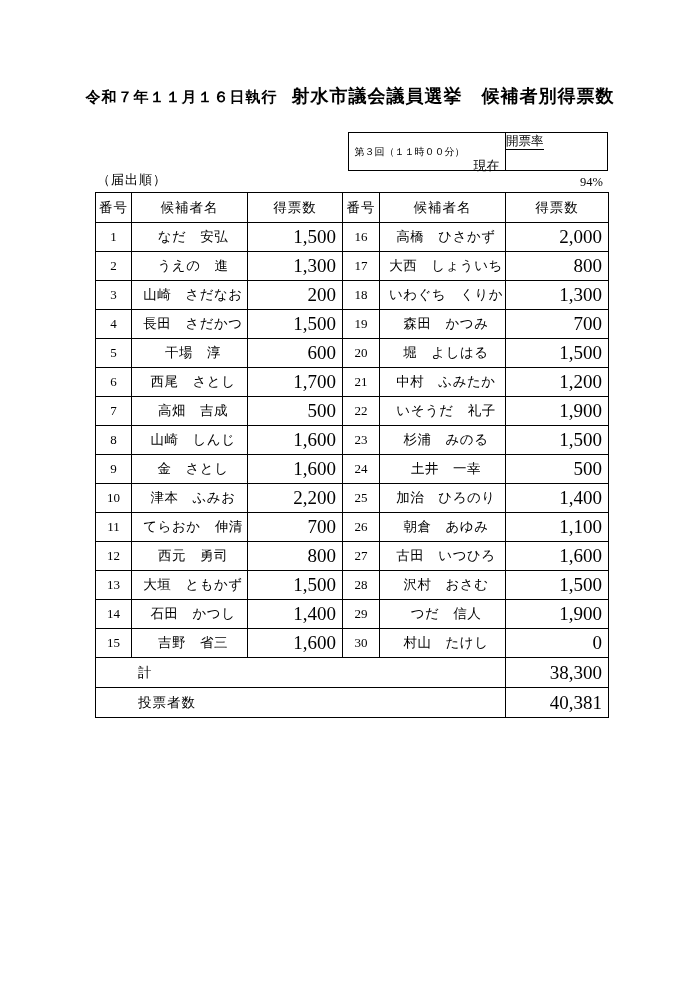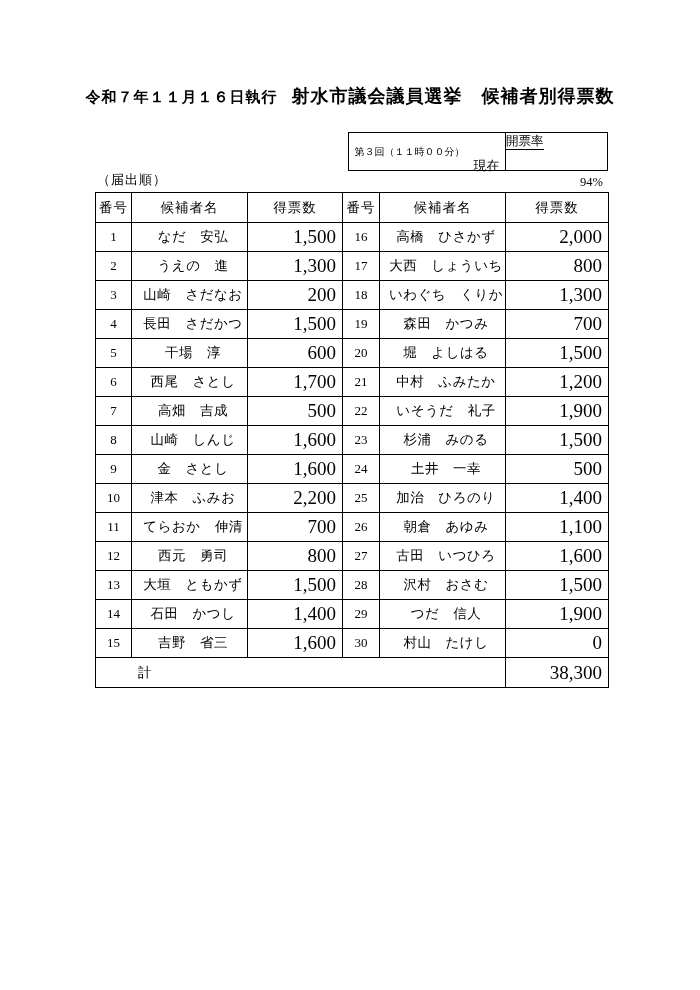--- a/index.html
+++ b/index.html
@@ -211,16 +211,20 @@
           <td class="no">30</td>
           <td class="name">村山　たけし</td>
           <td class="num">0</td>
         </tr>
       </tbody>
     <tfoot>
       <tr>
         <td class="label-cell" colspan="5">計</td>
         <td class="num">38,300</td>
       </tr>
+      <tr>
+        <td class="label-cell" colspan="5">投票者数</td>
+        <td class="num">40,381</td>
+      </tr>
     </tfoot>
   </table>
 
 </div>
 
 </body></html>

